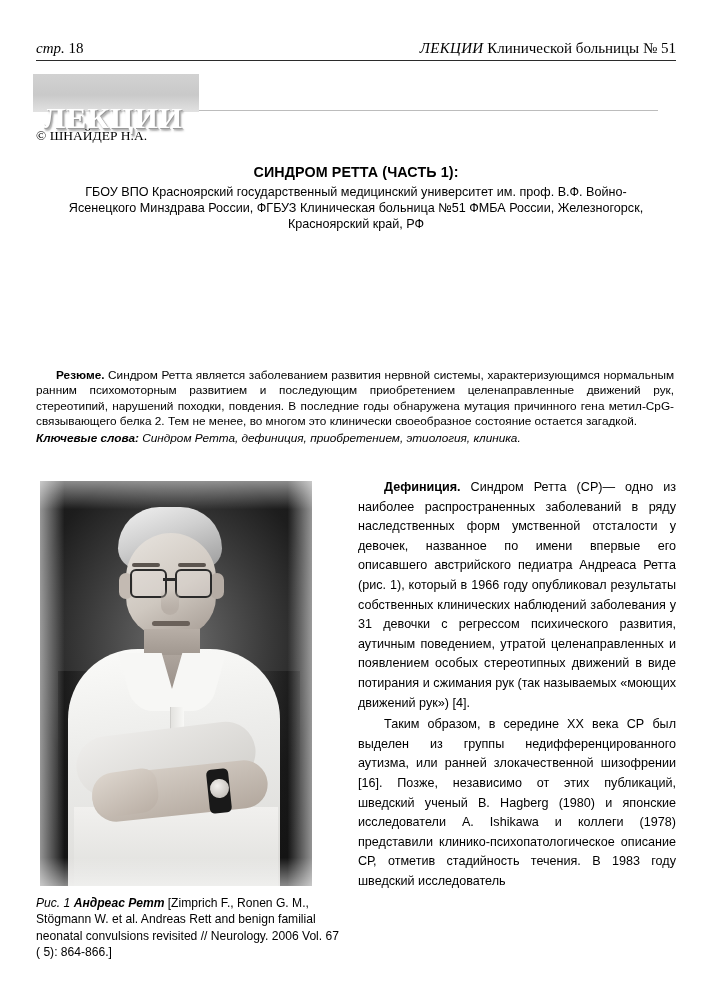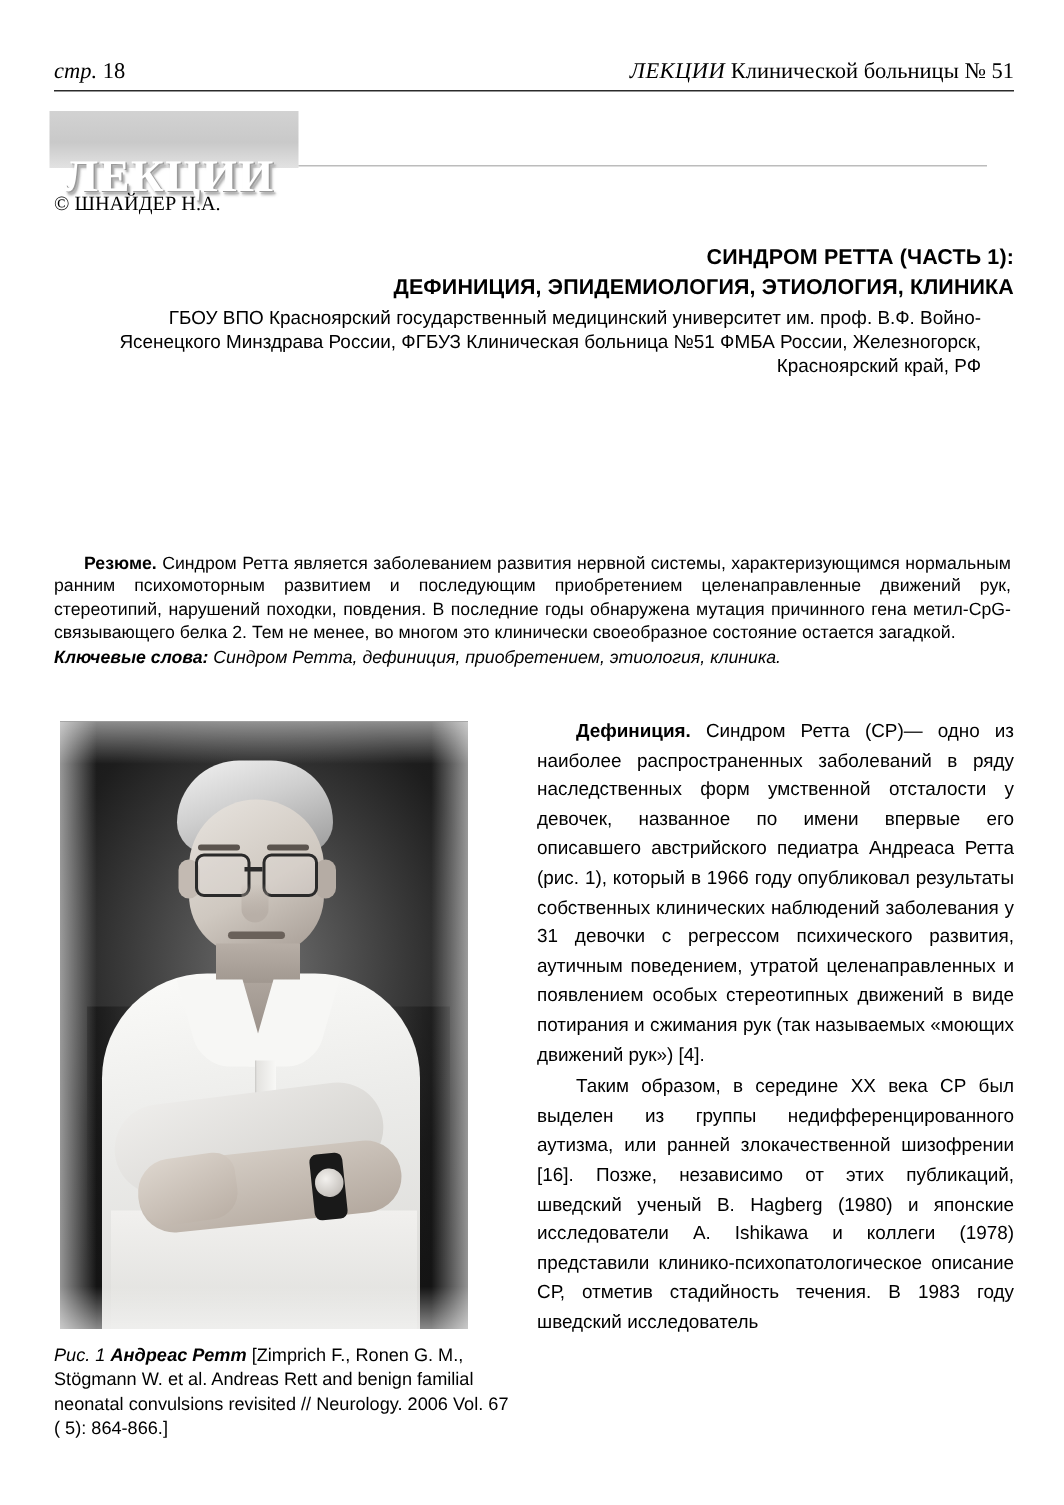--- a/index.html
+++ b/index.html
@@ -104,21 +104,21 @@
     line-height: 16px;
     white-space: nowrap;
   }
 
   
   .titleblock {
     position: absolute;
     left: 36px;
     top: 146px;
     width: 640px;
-    text-align: right;
+    text-align: center;
   }
   .art-title {
     font-size: 14.3px;
     font-weight: bold;
     line-height: 20px;
     letter-spacing: .1px;
   }
   .art-author {
     margin-top: 2px;
     font-size: 13.3px;
@@ -374,21 +374,20 @@
   <div class="banner-wrap">
     <div class="banner-box"></div>
     <div class="banner-text">ЛЕКЦИИ</div>
     <div class="banner-rule"></div>
   </div>
 
   <div class="copyright">© ШНАЙДЕР Н.А.</div>
 
   <div class="titleblock">
     <div class="art-title">СИНДРОМ РЕТТА (ЧАСТЬ 1):</div>
-    <div class="art-title">ДЕФИНИЦИЯ, ЭПИДЕМИОЛОГИЯ, ЭТИОЛОГИЯ, КЛИНИКА</div>
     <div class="art-affil">ГБОУ ВПО Красноярский государственный медицинский университет им. проф. В.Ф. Войно-Ясенецкого Минздрава России, ФГБУЗ Клиническая больница №51 ФМБА России, Железногорск, Красноярский край, РФ</div>
   </div>
 
 
   <div class="abstract">
     <div><b>Резюме.</b><span> Синдром Ретта  является заболеванием развития нервной системы, характеризующимся нормальным ранним психомоторным развитием и последующим приобретением  целенаправленные движений рук, стереотипий, нарушений походки, повдения. В последние годы обнаружена мутация причинного гена метил-CpG-связывающего белка 2. Тем не менее, во многом это клинически своеобразное состояние остается загадкой.</span></div>
     <div class="kw"><span class="kw-head">Ключевые слова:</span><span class="kw-body"> Синдром Ретта, дефиниция, приобретением, этиология, клиника.</span></div>
   </div>
 
   <div class="figure">

